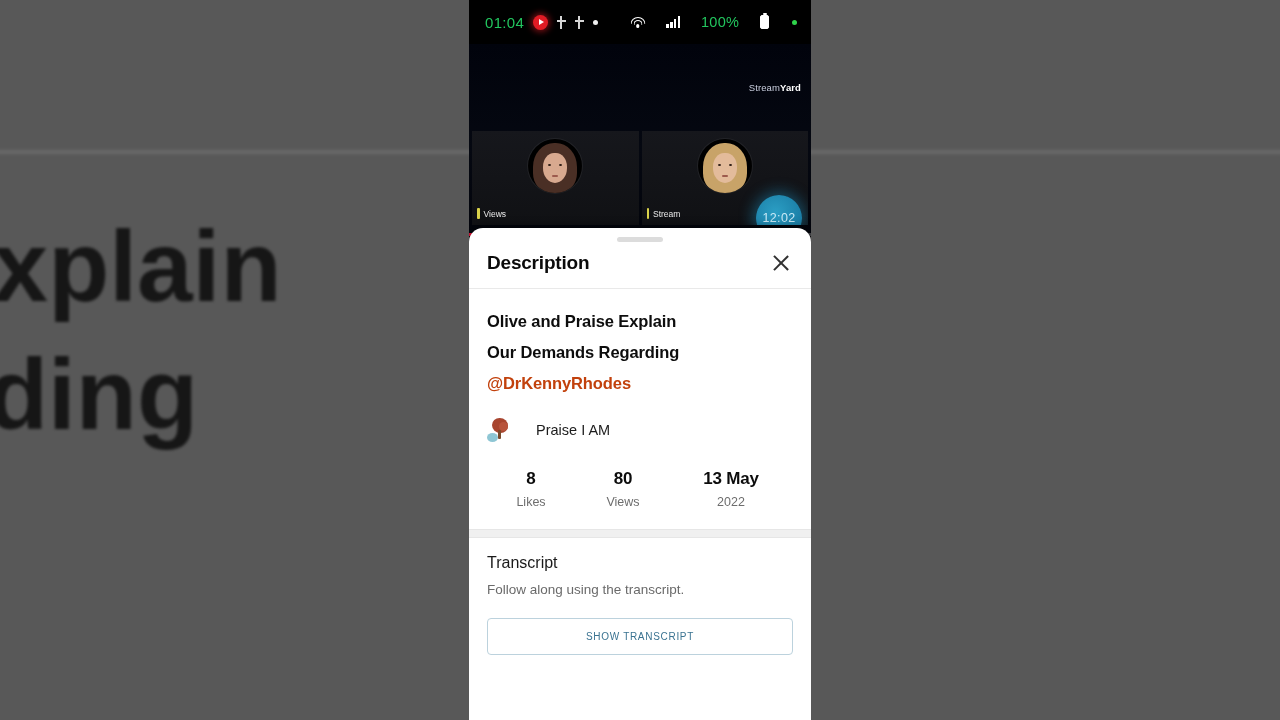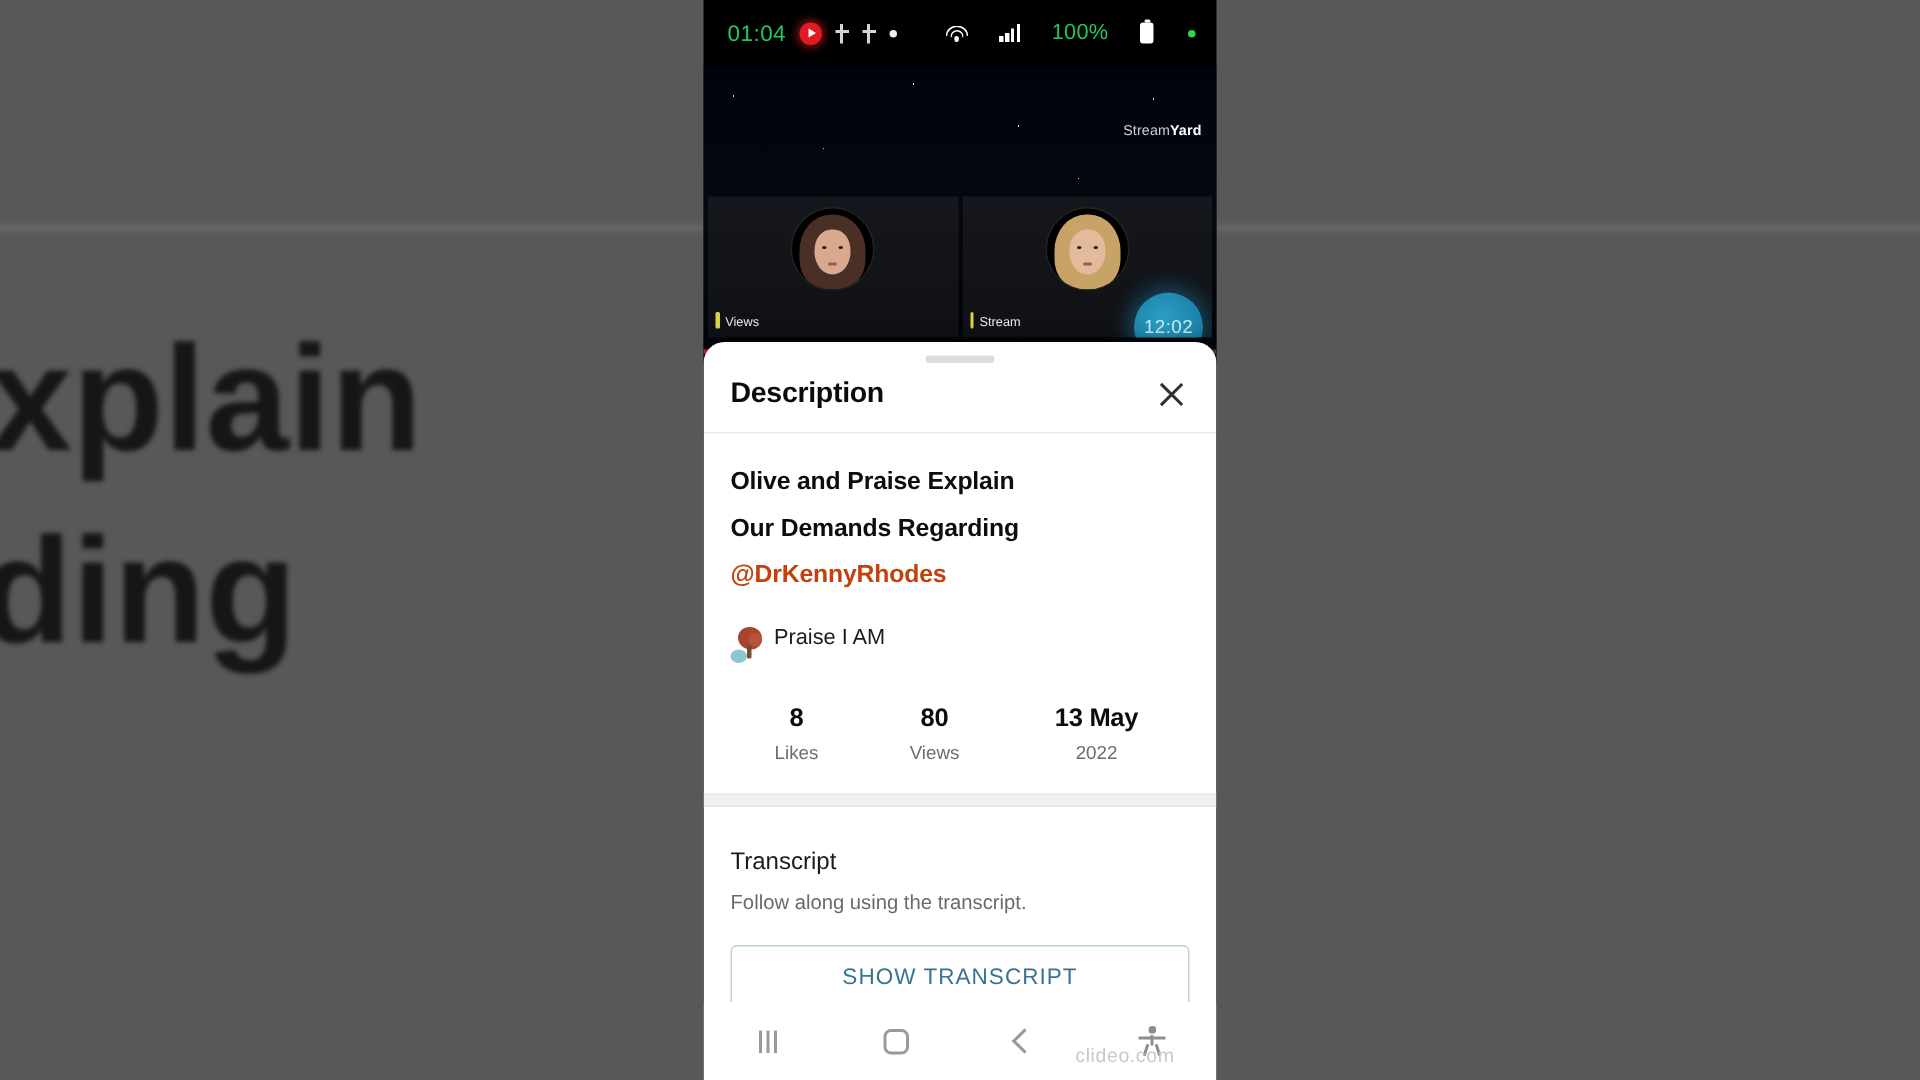--- a/index.html
+++ b/index.html
@@ -219,53 +219,52 @@
   .close-x:after { transform:translateX(-50%) rotate(-45deg); }
 
   .sheet-body{ padding:17px 18px 0 18px; }
   .vid-title{
     font-size:16.5px; font-weight:700; color:#0d0d0d;
     line-height:1.88; letter-spacing:-.1px;
   }
   .vid-title .handle{ color:#c2410c; }
 
   .channel-row{
-    display:flex; gap:5px; margin-top:18px;
+    display:flex; align-items:center; gap:25px; margin-top:18px;
   }
   .chan-av{ width:24px;height:26px; position:relative; flex:0 0 auto;}
   .chan-name{ font-size:14.5px; color:#1c1c1c; }
 
   .stats{
     display:flex; margin-top:26px; padding-bottom:20px;
   }
   .stat{ flex:0 0 auto; text-align:center; }
   .stat:nth-child(1){ width:88px; }
   .stat:nth-child(2){ width:96px; }
   .stat:nth-child(3){ width:120px; }
   .stat .v{ font-size:17px; font-weight:700; color:#0c0c0c; letter-spacing:-.2px;}
   .stat .l{ font-size:12.5px; color:#6d6d6d; margin-top:6px; }
 
   .divider-band{
     height:9px; background:#f0f0f0; border-top:1px solid #e6e6e6; border-bottom:1px solid #e6e6e6;
   }
 
   .transcript{
     padding:16px 18px 0 18px;
-    margin-top:12px;
   }
   .tr-title{ font-size:16px; color:#1a1a1a; }
   .tr-sub{ font-size:13.5px; color:#6a6a6a; margin-top:10px; }
   .tr-btn{
     display:block; width:100%; margin-top:21px;
     padding:12px 0;
     background:#fff;
     border:1px solid #bcd2dd;
     border-radius:4px;
     color:#3a7391;
-    font-size:15px; letter-spacing:.7px;
+    font-size:10px; letter-spacing:.7px;
     font-family:"Liberation Sans", sans-serif;
     cursor:pointer;
     text-align:center;
   }
 
   
   .navbar{
     position:absolute; left:0; right:0; bottom:0; height:52px;
     background:#fff;
     display:flex; align-items:center; justify-content:space-around;
@@ -427,39 +426,14 @@
     </div>
 
     <div class="divider-band"></div>
 
     <div class="transcript">
       <div class="tr-title">Transcript</div>
       <div class="tr-sub">Follow along using the transcript.</div>
       <button class="tr-btn">SHOW TRANSCRIPT</button>
     </div>
 
-    <div class="navbar">
-      <div class="nv">
-          <span class="nv-recent">
-            <i></i>
-            <i></i>
-            <i></i>
-          </span>
-        </div>
-      <div class="nv">
-          <span class="nv-home"></span>
-        </div>
-      <div class="nv">
-          <span class="nv-back"></span>
-        </div>
-      <div class="nv">
-        <span class="nv-acc">
-            <span class="hd"></span>
-            <span class="arms"></span>
-            <span class="bd"></span>
-            <span class="lg l"></span>
-            <span class="lg r"></span>
-          </span>
-      </div>
-      <div class="watermark">clideo.com</div>
-    </div>
   </div>
 </div>
 
 </body></html>

